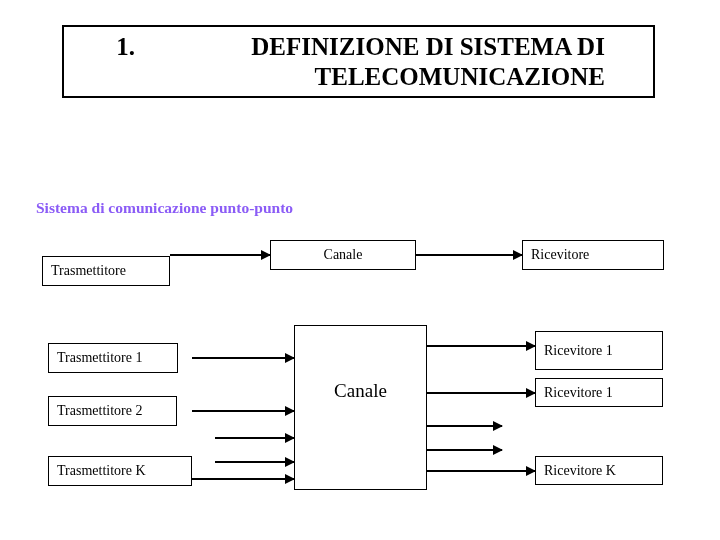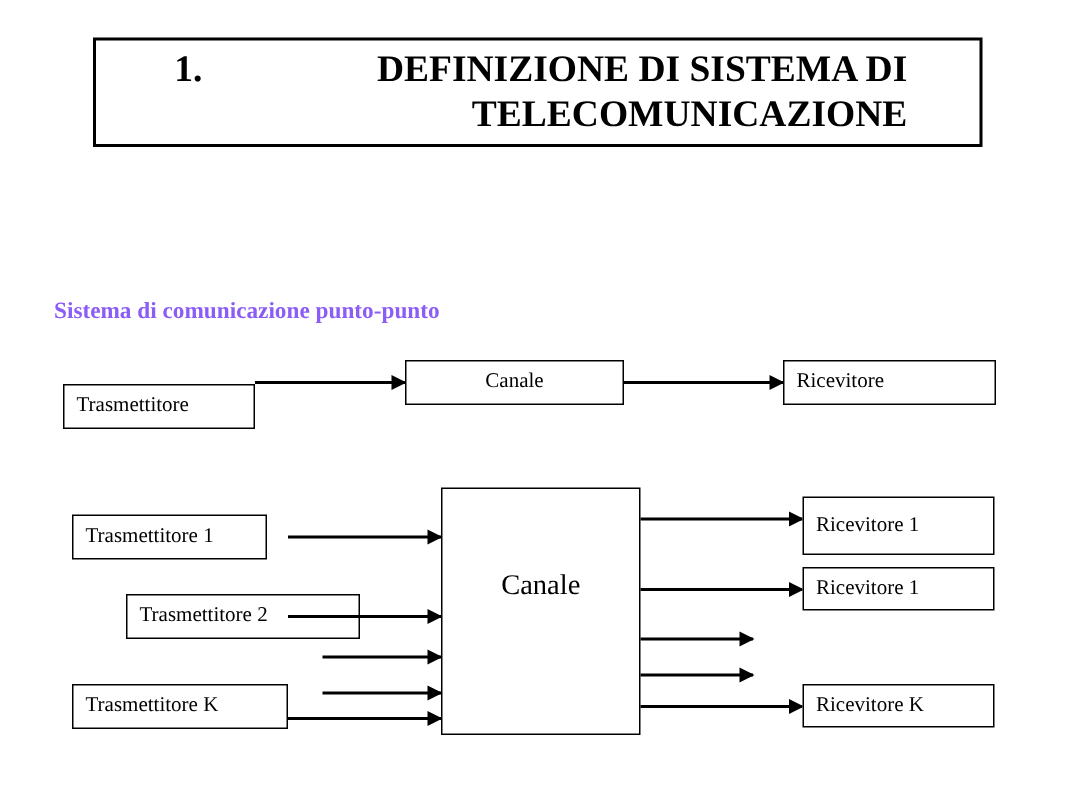--- a/index.html
+++ b/index.html
@@ -111,21 +111,21 @@
   .nbox.center { justify-content: center; }
   .nbox.lpad { padding-left: 8px; }
 
   
   #box-trasmettitore  { left: 42px;  top: 256px; width: 128px; height: 30px; text-align: center; }
   #box-canale-p2p     { left: 270px; top: 240px; width: 146px; height: 30px; justify-content: center; }
   #box-ricevitore     { left: 522px; top: 240px; width: 142px; height: 30px; }
 
   
   #box-tx1 { left: 48px; top: 343px; width: 130px; height: 30px; }
-  #box-tx2 { left: 48px; top: 396px; width: 156px; height: 30px; margin-left: 36px; }
+  #box-tx2 { left: 48px; top: 396px; width: 129px; height: 30px; }
   #box-txk { left: 48px; top: 456px; width: 144px; height: 30px; }
 
   
   #box-rx1 { left: 535px; top: 331px; width: 128px; height: 39px; }
   #box-rx2 { left: 535px; top: 378px; width: 128px; height: 29px; }
   #box-rxk { left: 535px; top: 456px; width: 128px; height: 29px; }
 
   
   #box-canale-multi {
     left: 294px;

